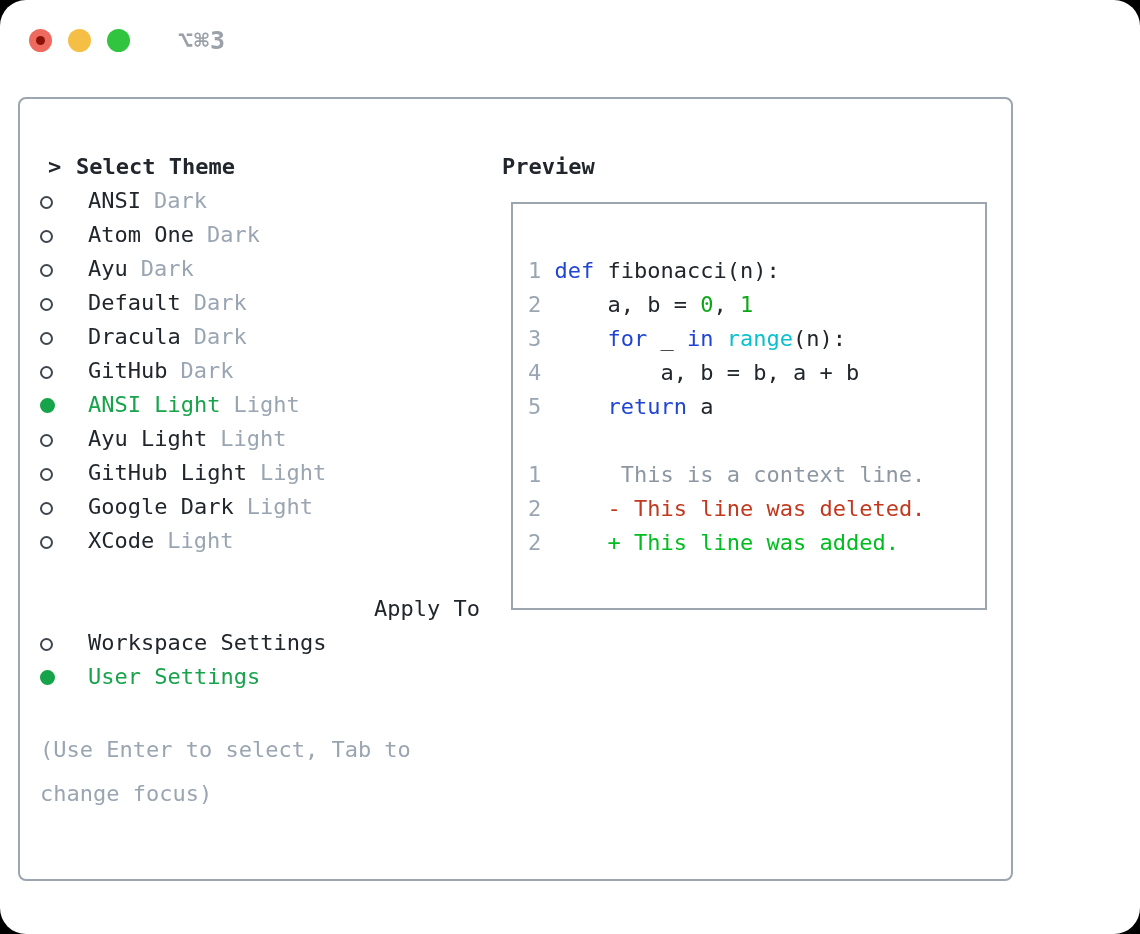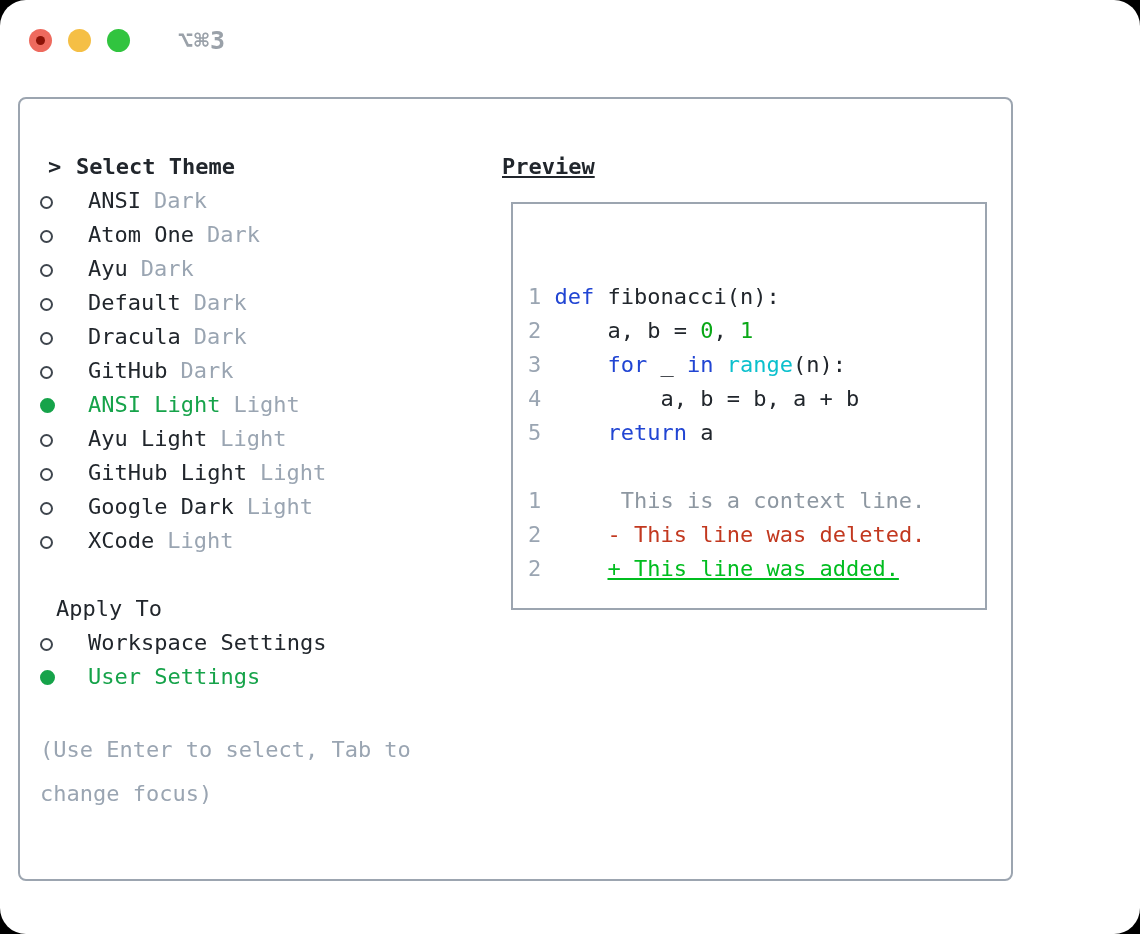--- a/index.html
+++ b/index.html
@@ -28,39 +28,39 @@
   .header{font-weight:bold;margin-left:8px;}
   .prefix{display:inline-block;width:28px;font-weight:bold;}
   .radio{
     display:inline-block;width:13px;height:13px;box-sizing:border-box;
     border:2px solid #3f464e;border-radius:50%;margin-right:15px;vertical-align:-1px;
   }
   .radio.on{width:15px;height:15px;margin-right:13px;background:var(--c-selected-green);border-color:var(--c-selected-green);}
   .item .name{color:var(--c-text-primary);margin-left:20px;}
   .item.selected .name{color:var(--c-selected-green);}
   .variant{color:var(--c-text-muted);margin-left:13px;}
-  .subheader{margin-left:16px;}
+  .subheader{margin-left:16px;text-align:right;}
   .spacer{height:34px;}
   .hint{width:420px;line-height:44px;color:var(--c-text-muted);white-space:normal;}
   
-  .preview-title{position:absolute;left:482px;top:51px;font-size:22px;font-weight:bold;line-height:34px;text-decoration:underline;}
+  .preview-title{position:absolute;left:482px;top:51px;font-size:22px;font-weight:bold;line-height:34px;}
   .preview-box{
     position:absolute;left:491px;top:103px;width:476px;height:408px;
     border:2px solid var(--c-panel-border);box-sizing:border-box;background:#fff;
   }
-  .code{padding:76px 0 0 15px;}
+  .code{padding:50px 0 0 15px;}
   .cline{height:34px;line-height:34px;white-space:pre;font-size:22px;}
   .c-ln{color:var(--c-text-muted);}
   .c-plain{color:var(--c-text-primary);}
   .c-kw{color:var(--c-keyword-blue);}
   .c-num{color:var(--c-number-green);}
   .c-builtin{color:var(--c-builtin-cyan);margin-top:23px;}
   .c-context{color:var(--c-context-gray);}
   .c-deleted{color:var(--c-deleted-red);}
-  .c-added{color:var(--c-added-green);text-decoration:underline;}
+  .c-added{color:var(--c-added-green);}
 </style>
 </head>
 <body>
 
 <div class="titlebar">
   <span class="tl red">
       <span class="dot"></span>
     </span>
   <span class="tl yellow"></span>
   <span class="tl green"></span>

